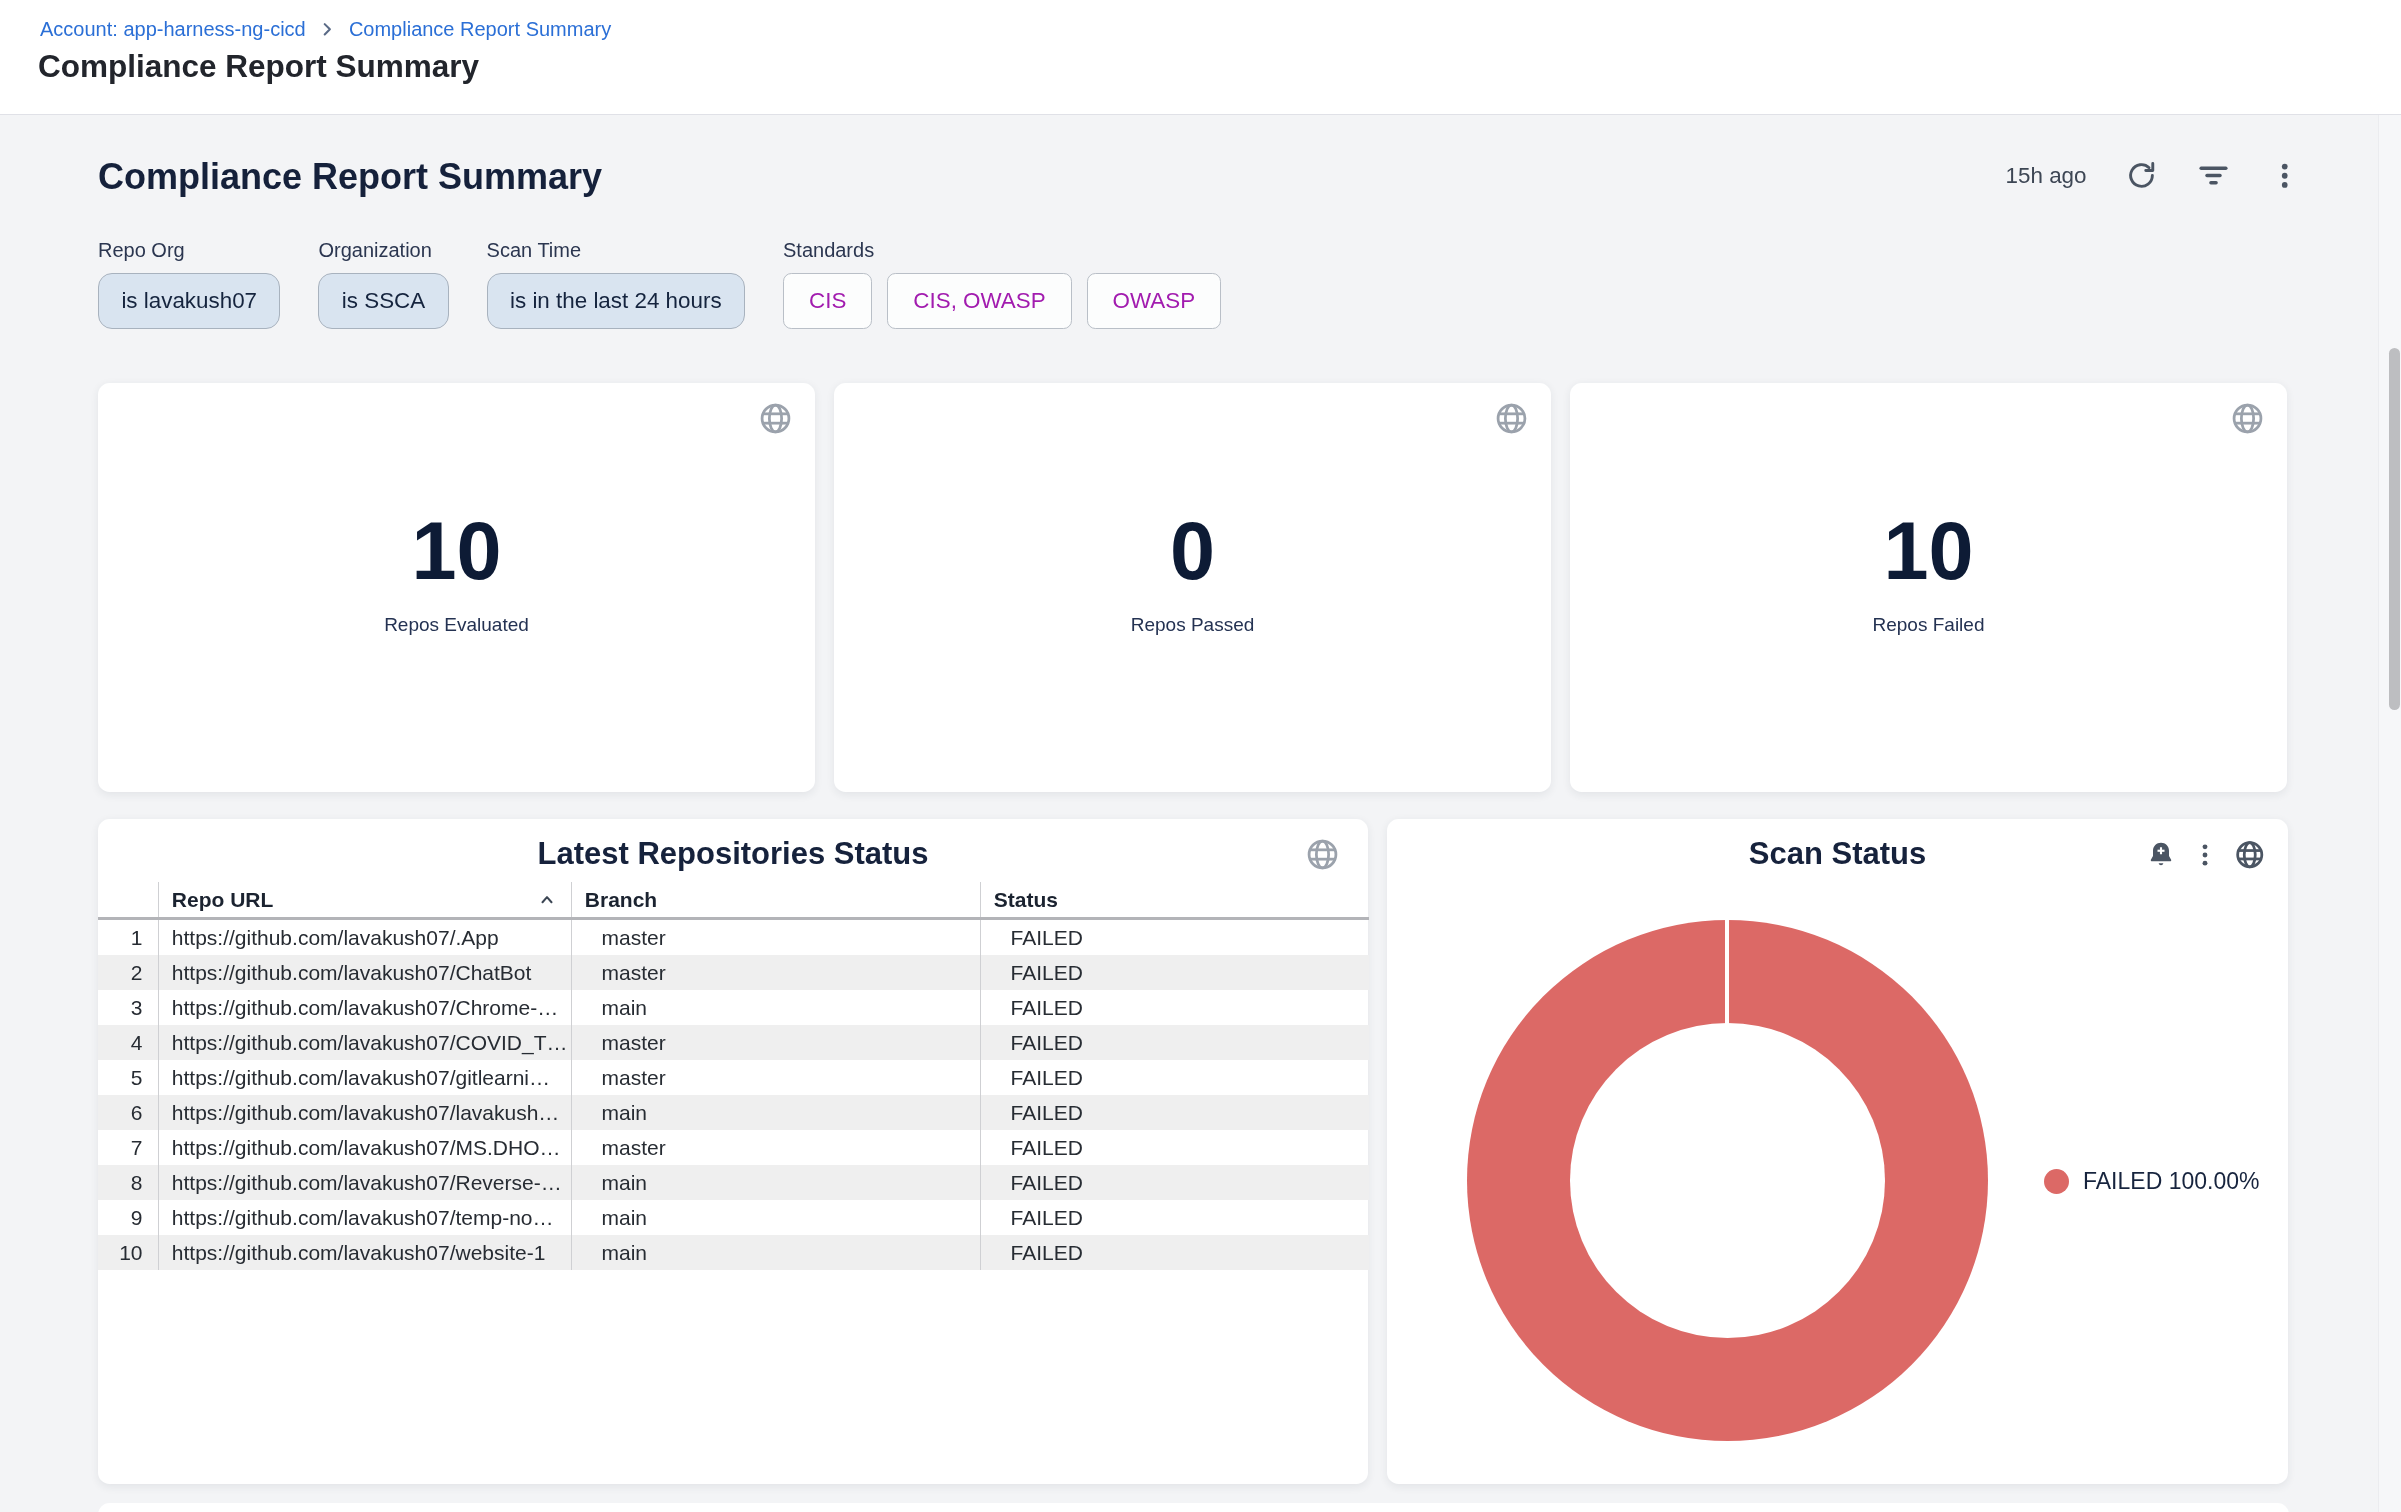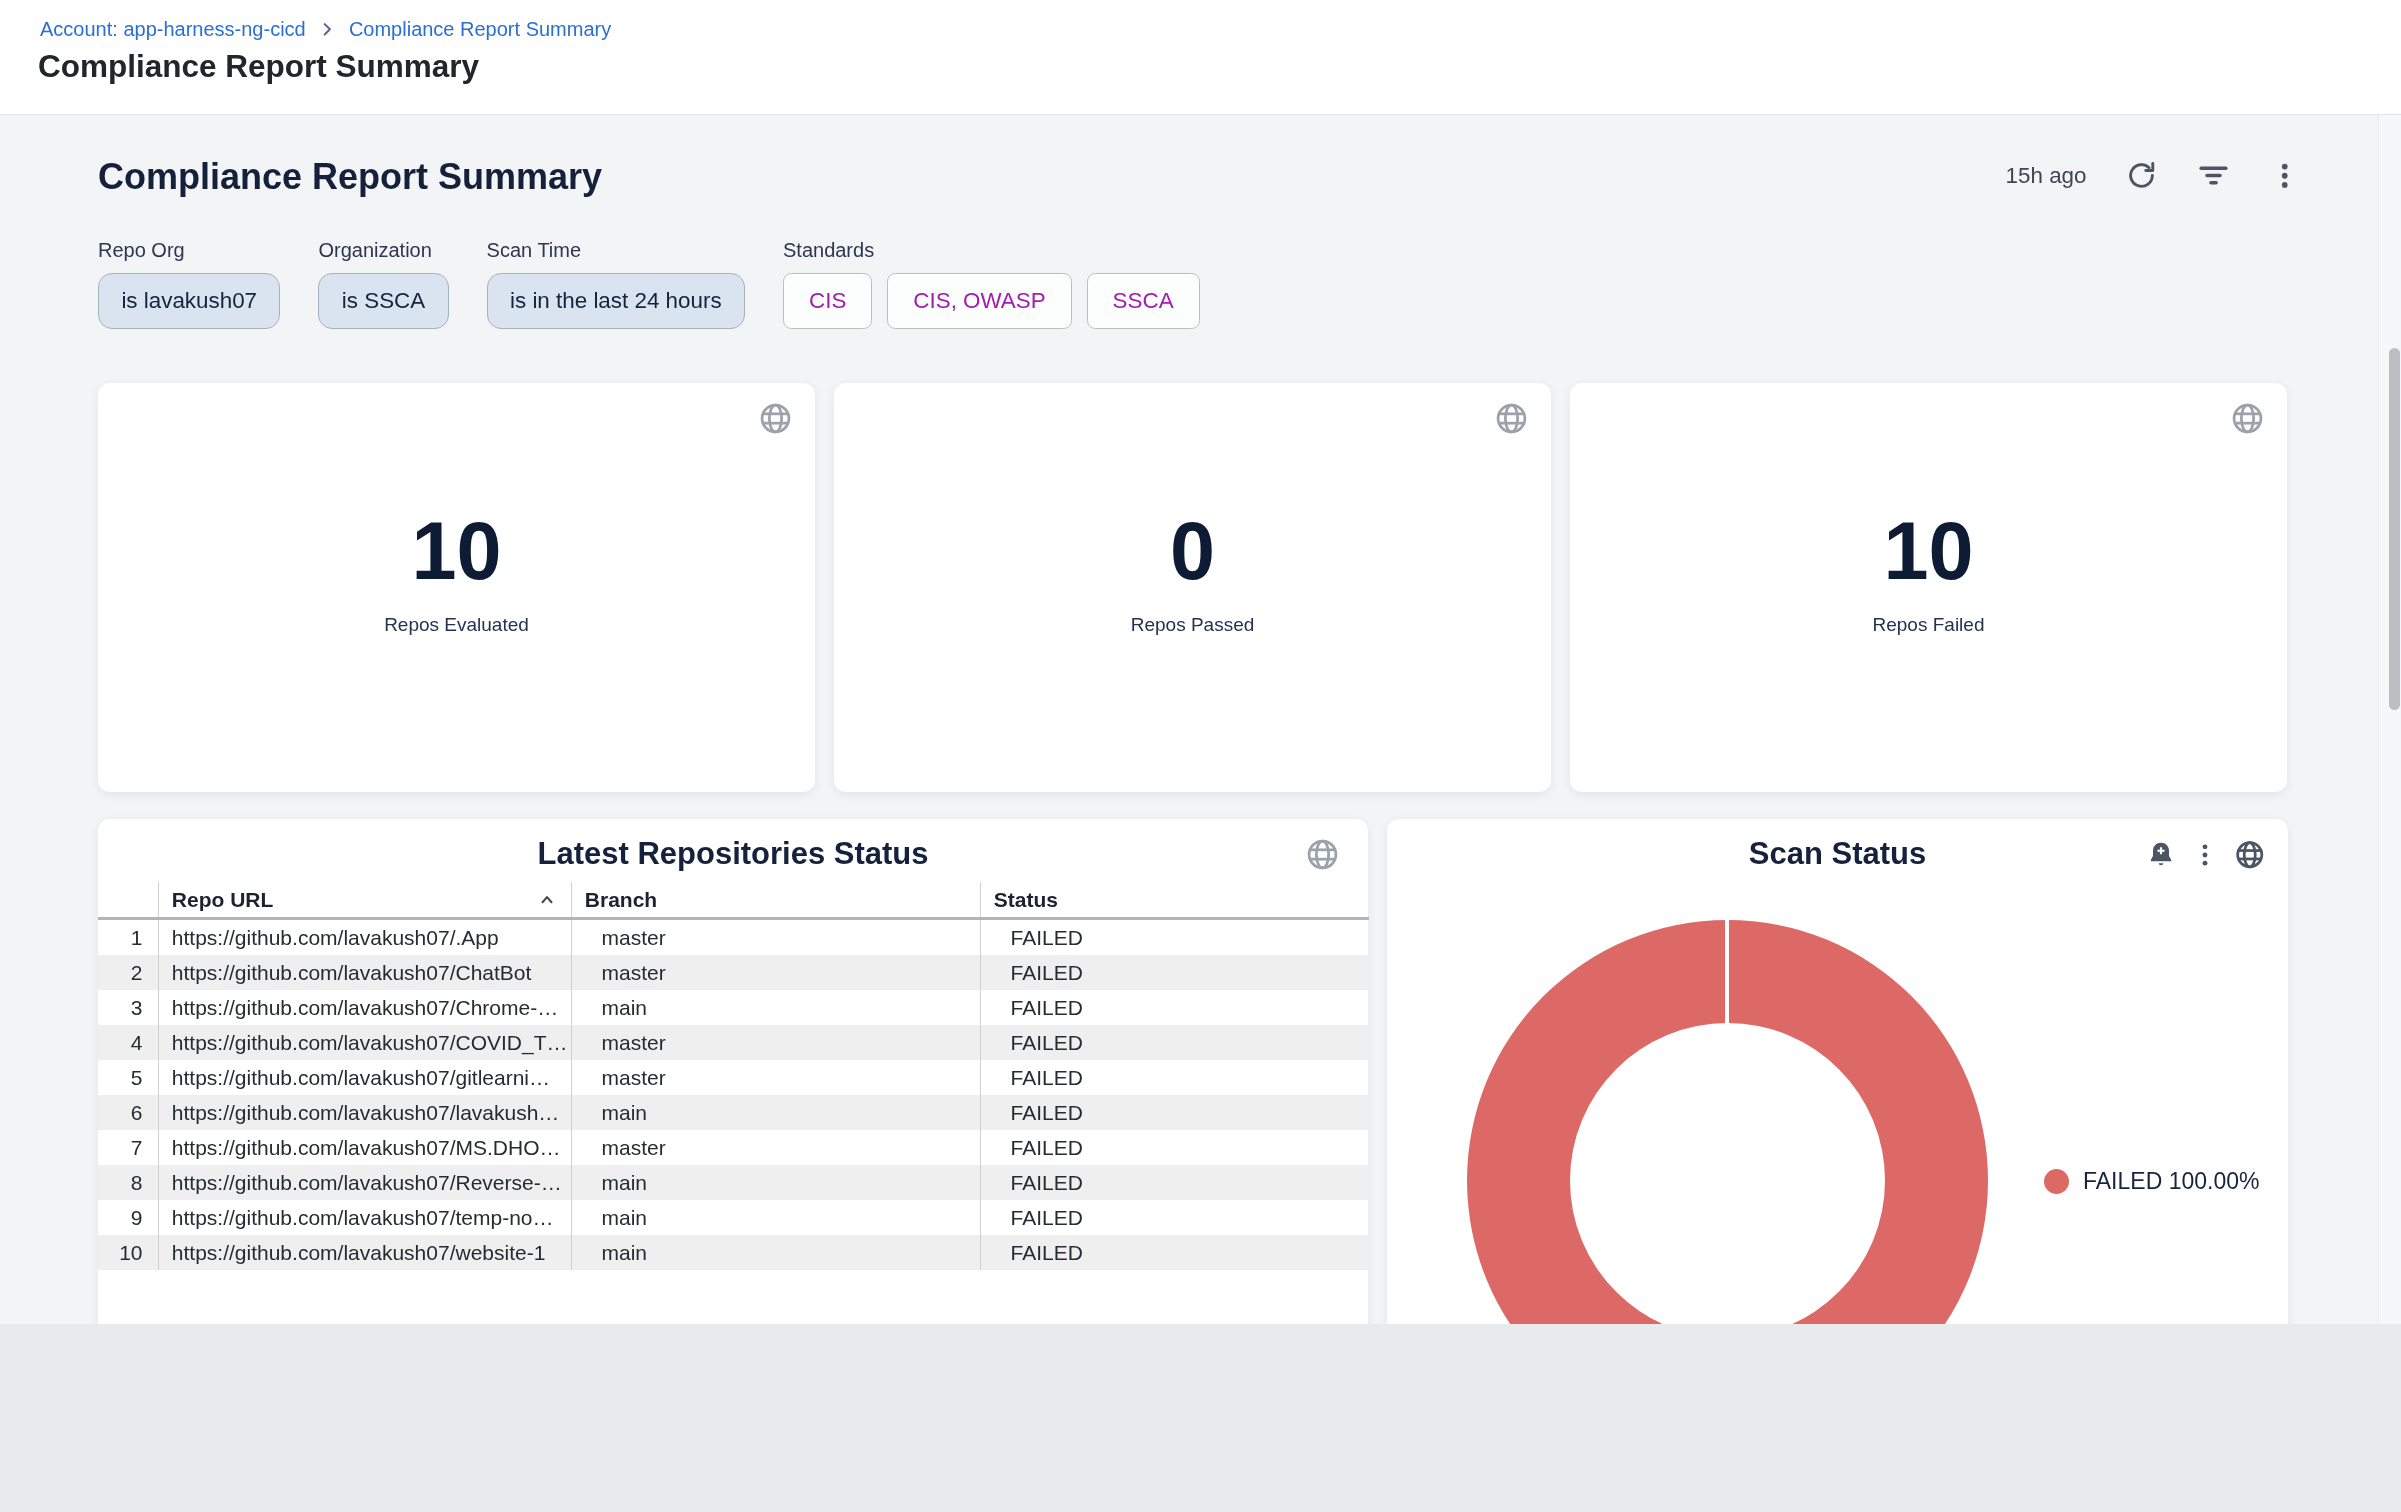--- a/index.html
+++ b/index.html
@@ -1,17 +1,17 @@
 <!DOCTYPE html>
 <html style="font-size:13.3px"><head>
 <meta charset="utf-8">
 <style>
   html,body{margin:0;padding:0;}
   body{font-family:"Liberation Sans",sans-serif;background:#e9eaec;}
-  #root{position:relative;width:2401px;height:1324px;background:#f3f4f6;overflow:hidden;font-family:"Liberation Sans",sans-serif;}
+  #root{position:relative;width:2401px;height:1512px;background:#f3f4f6;overflow:hidden;font-family:"Liberation Sans",sans-serif;}
 
   
   .top-header{position:absolute;left:0;top:0;width:2401px;height:114px;background:#ffffff;border-bottom:1.7px solid #e0e1e7;z-index:5;}
   .breadcrumb{position:absolute;left:40px;top:18px;display:flex;align-items:center;gap:13.3px;font-size:20px;}
   .crumb-link{color:#2B6FD6;text-decoration:none;cursor:pointer;}
   .crumb-sep{display:flex;align-items:center;color:#5a6a86;}
   .page-title{position:absolute;left:38px;top:48px;font-size:31.5px;font-weight:700;color:#22252c;}
 
   
   .dash-title{position:absolute;left:98px;top:156px;font-size:36px;font-weight:600;color:#15213b;}
@@ -119,21 +119,21 @@
     </div>
     <div class="filter-group">
       <div class="filter-label">Scan Time</div>
       <div class="chip">is in the last 24 hours</div>
     </div>
     <div class="filter-group">
       <div class="filter-label">Standards</div>
       <div class="std-buttons">
         <div class="std-btn">CIS</div>
         <div class="std-btn">CIS, OWASP</div>
-        <div class="std-btn">SSCA</div>
+        <div class="std-btn">OWASP</div>
       </div>
     </div>
   </div>
 
   <div class="cards-row">
     <div class="stat-card">
       <span class="card-globe">
         <svg viewBox="0 0 24 24" width="35" height="35" fill="none" stroke="currentColor" stroke-width="1.9">
           <circle cx="12" cy="12" r="9.2"></circle>
             <ellipse cx="12" cy="12" rx="4.2" ry="9.2"></ellipse>

